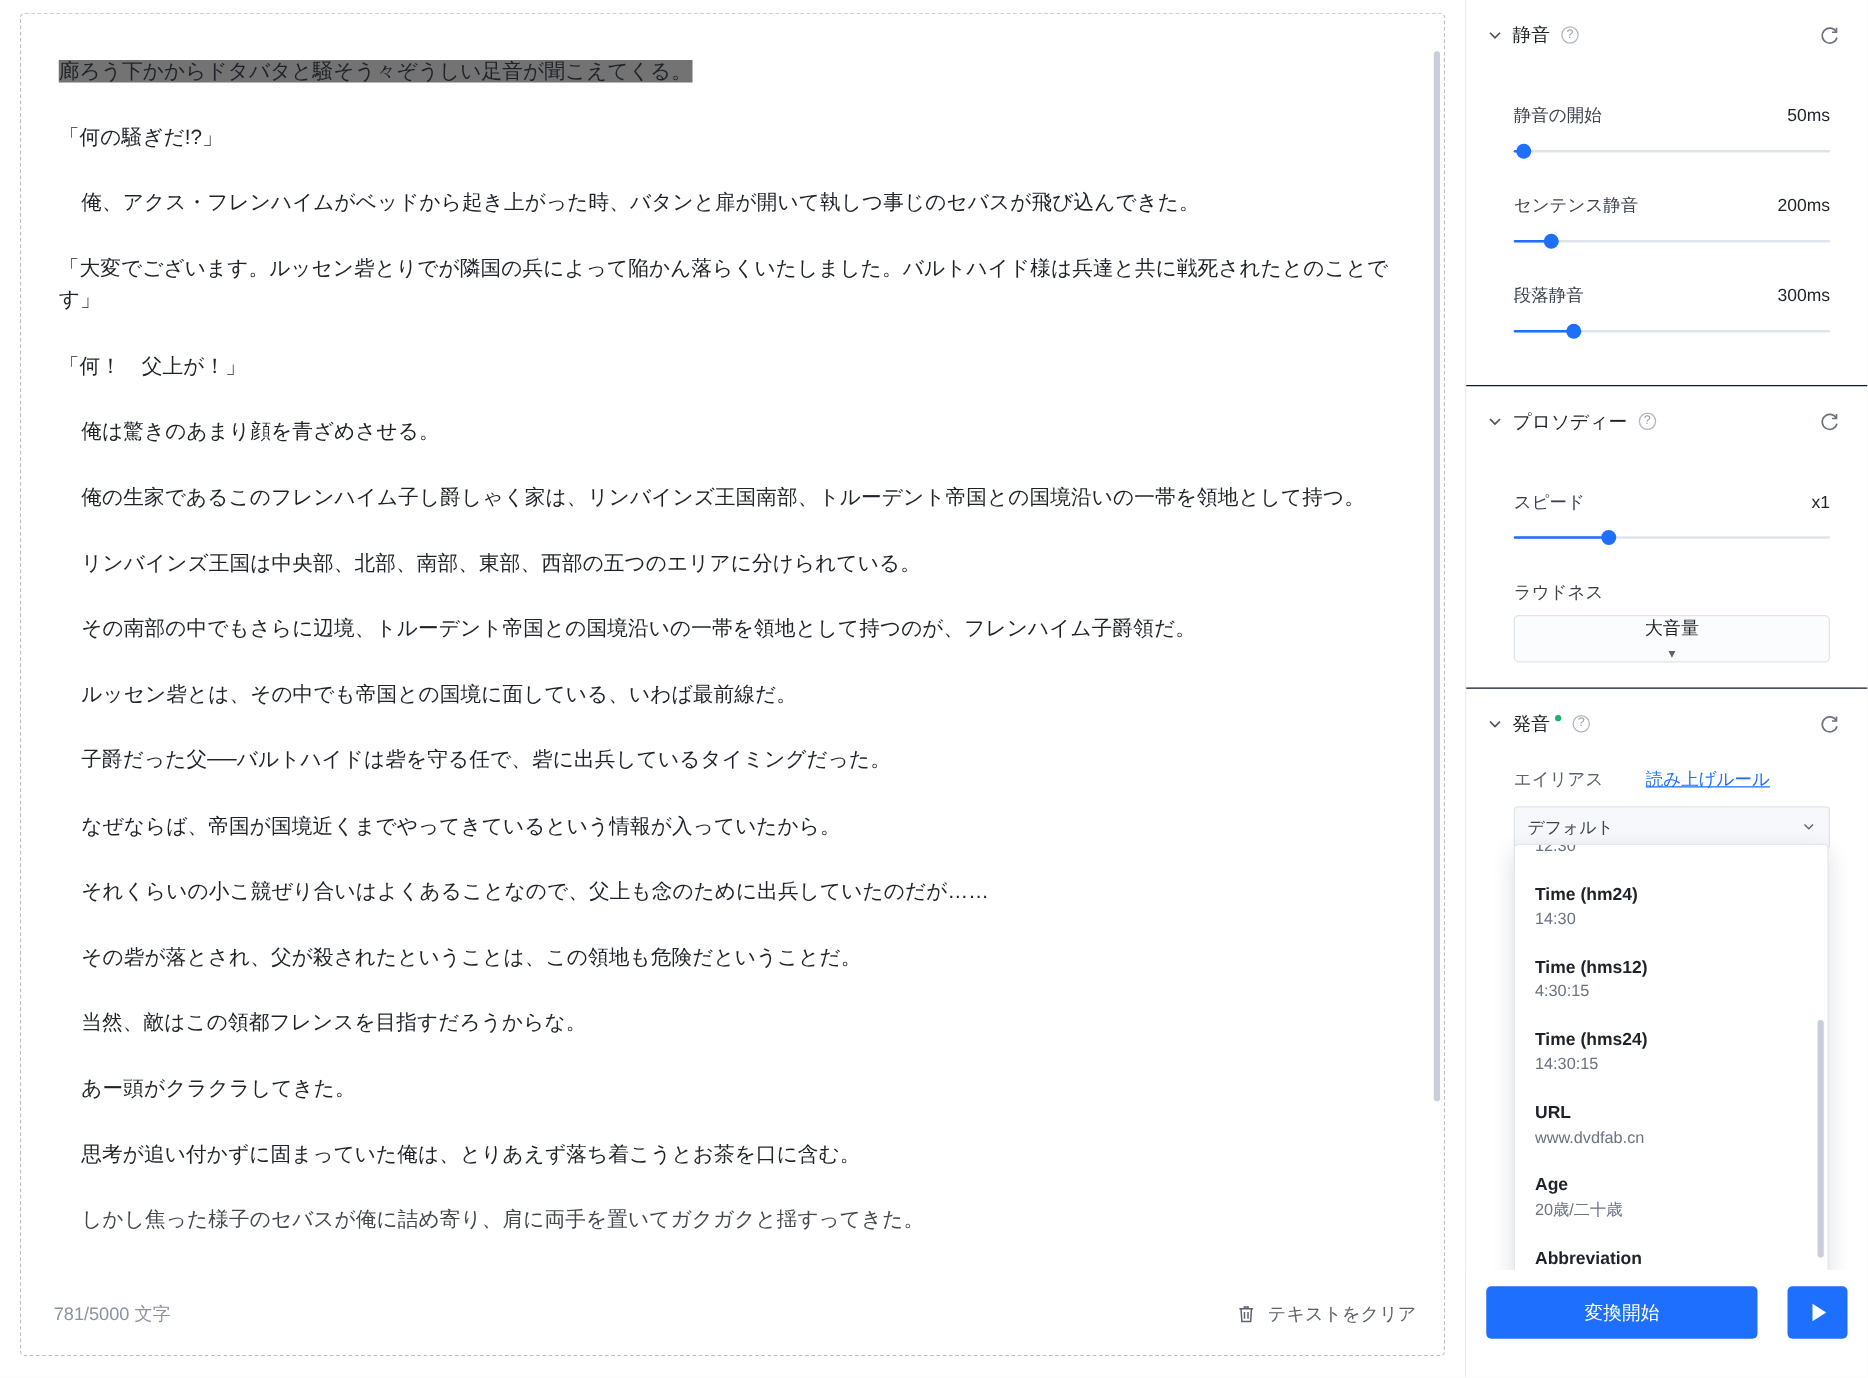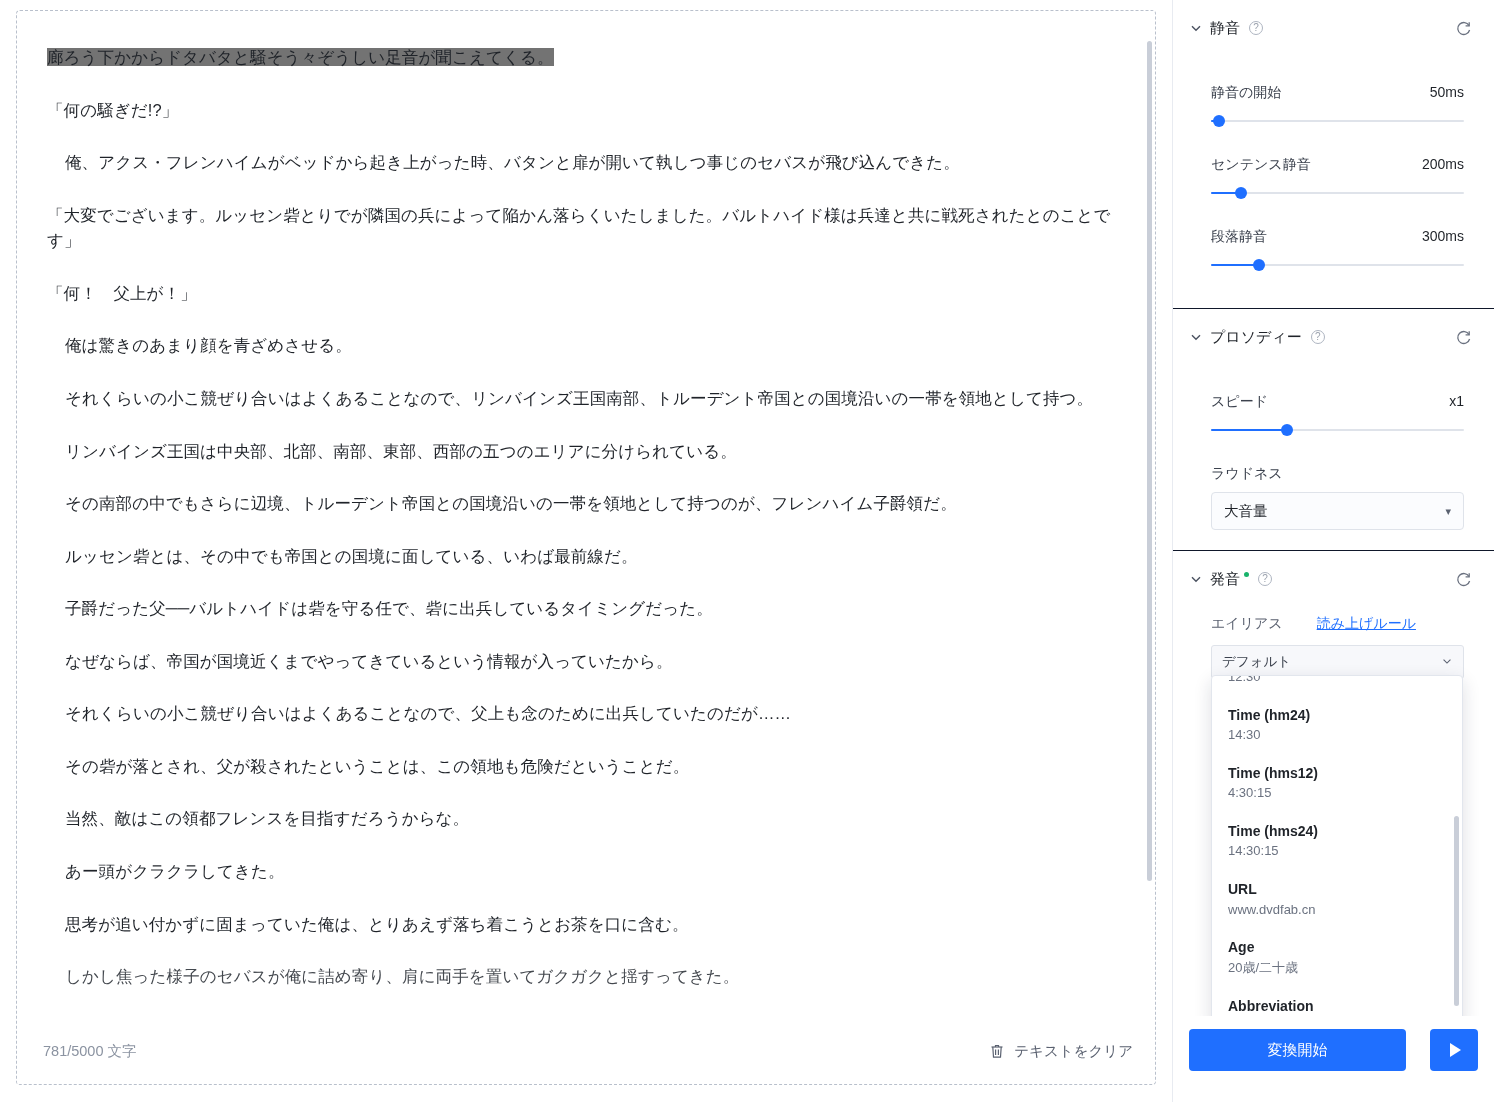--- a/index.html
+++ b/index.html
@@ -182,20 +182,21 @@
     height: 38px;
     border: 1px solid #dfe3ea;
     border-radius: 4px;
     background: #fbfcfe;
     display: flex;
     align-items: center;
     padding: 0 12px;
     font-size: 14.5px;
     color: #1f2329;
     justify-content: space-between;
+    flex-direction: column;
   }
   .select .caret { color: #5a6170; font-size: 11px; }
 
   .tabs {
     display: flex;
     gap: 34px;
     padding: 4px 0 0 22px;
     margin-top: 4px;
     font-size: 14px;
   }
@@ -304,21 +305,21 @@
 
   <div class="editor-wrap">
     <div class="editor-box">
       <div class="editor-text" id="editor-content">
           <div class="para sel"><span class="hl">廊ろう下かからドタバタと騒そう々ぞうしい足音が聞こえてくる。</span></div>
           <div class="para">「何の騒ぎだ!?」</div>
           <div class="para indent">俺、アクス・フレンハイムがベッドから起き上がった時、バタンと扉が開いて執しつ事じのセバスが飛び込んできた。</div>
           <div class="para">「大変でございます。ルッセン砦とりでが隣国の兵によって陥かん落らくいたしました。バルトハイド様は兵達と共に戦死されたとのことです」</div>
           <div class="para">「何！　父上が！」</div>
           <div class="para indent">俺は驚きのあまり顔を青ざめさせる。</div>
-          <div class="para indent">それくらいの小こ競ぜり合いはよくあることなので、リンバインズ王国南部、トルーデント帝国との国境沿いの一帯を領地として持つ。</div>
+          <div class="para indent">俺の生家であるこのフレンハイム子し爵しゃく家は、リンバインズ王国南部、トルーデント帝国との国境沿いの一帯を領地として持つ。</div>
           <div class="para indent">リンバインズ王国は中央部、北部、南部、東部、西部の五つのエリアに分けられている。</div>
           <div class="para indent">その南部の中でもさらに辺境、トルーデント帝国との国境沿いの一帯を領地として持つのが、フレンハイム子爵領だ。</div>
           <div class="para indent">ルッセン砦とは、その中でも帝国との国境に面している、いわば最前線だ。</div>
           <div class="para indent">子爵だった父──バルトハイドは砦を守る任で、砦に出兵しているタイミングだった。</div>
           <div class="para indent">なぜならば、帝国が国境近くまでやってきているという情報が入っていたから。</div>
           <div class="para indent">それくらいの小こ競ぜり合いはよくあることなので、父上も念のために出兵していたのだが……</div>
           <div class="para indent">その砦が落とされ、父が殺されたということは、この領地も危険だということだ。</div>
           <div class="para indent">当然、敵はこの領都フレンスを目指すだろうからな。</div>
           <div class="para indent">あー頭がクラクラしてきた。</div>
           <div class="para indent">思考が追い付かずに固まっていた俺は、とりあえず落ち着こうとお茶を口に含む。</div>

